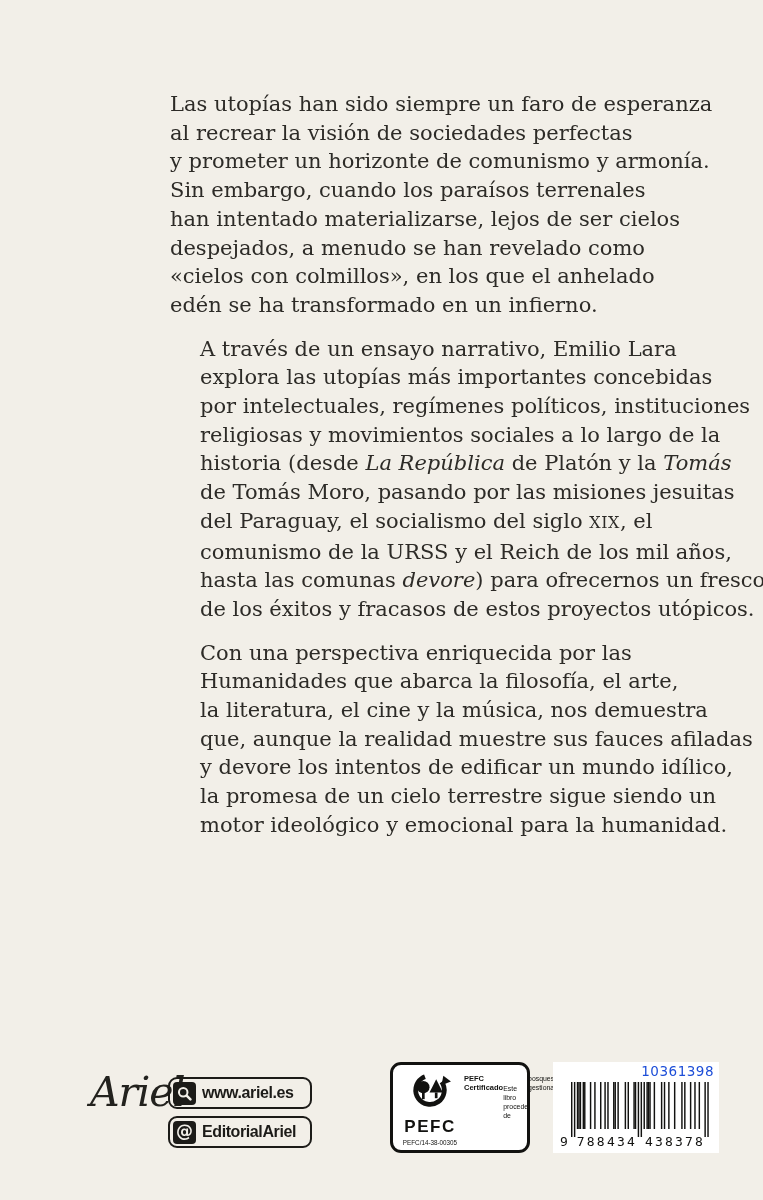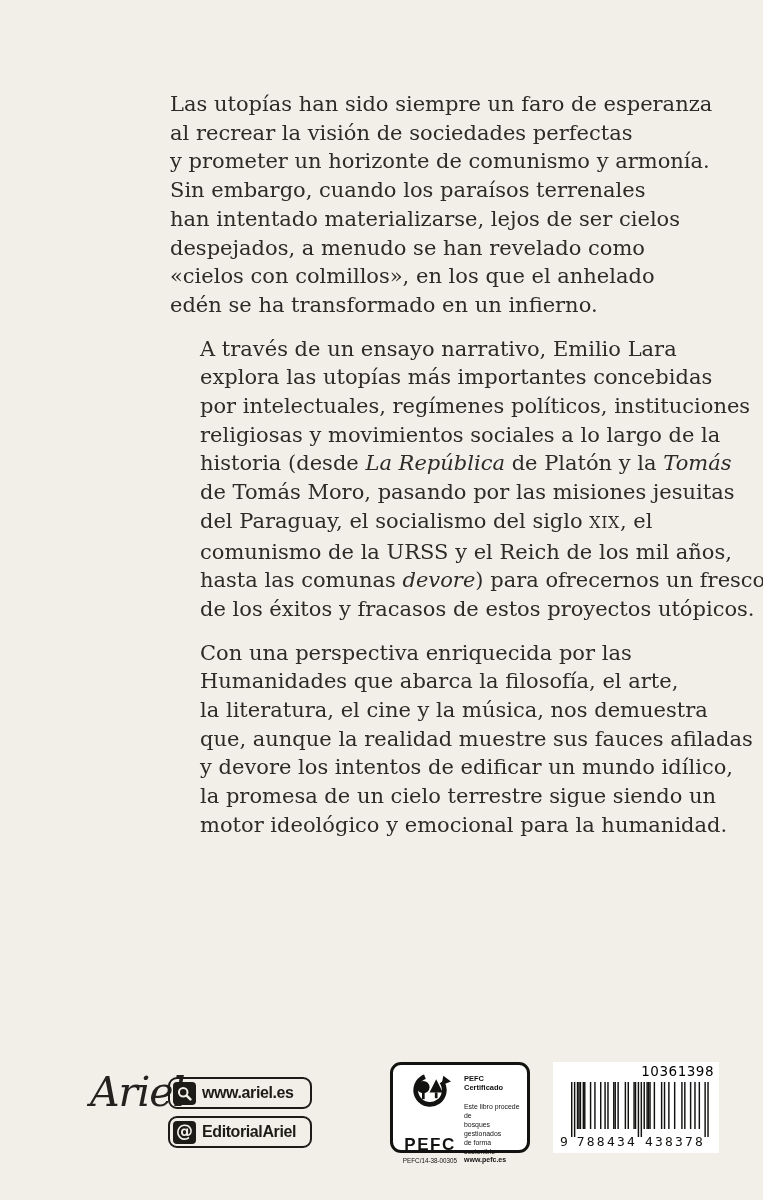--- a/index.html
+++ b/index.html
@@ -84,45 +84,45 @@
     font-family: "Liberation Sans", sans-serif;
     color: #121210;
   }
   .pefc-left {
     width: 64px; flex: 0 0 64px;
     display: flex; flex-direction: column; align-items: center;
     padding-top: 2px;
   }
   .pefc-wordmark {
     font-weight: 700; font-size: 17px; letter-spacing: 1.5px;
-    margin-top: 19px;
+    margin-top: 1px;
   }
   .pefc-code { font-size: 6.3px; margin-top: 2px; white-space: nowrap; }
   .pefc-right {
     flex: 1;
-    display: flex; flex-direction: column;
+    display: flex; flex-direction: row;
     padding: 4px 0 2px 2px;
   }
   .pefc-title { font-size: 7.5px; font-weight: 700; }
   .pefc-bodyline { font-size: 6.9px; line-height: 9px; }
   .pefc-body { margin-top: 10px; }
   .pefc-url { font-size: 7px; font-weight: 700; margin-top: auto; padding-bottom: 3px; }
 
   
   .barcode-box {
     box-sizing: border-box;
     position: absolute;
     left: 553px; top: 1062px;
     width: 166px; height: 91px;
     background: #ffffff;
   }
   .barcode-number {
     position: absolute; top: 1px; right: 5px;
     font-family: "DejaVu Sans", sans-serif;
-    font-size: 13.5px; color: #000000;
+    font-size: 13.5px; color: #1d4ed8;
     letter-spacing: 0.5px;
   }
   .barcode-svg { position: absolute; left: 4px; top: 18px; }
 </style>
 </head>
 <body>
 
 <div class="text-block">
     <div class="para">
       <div class="line"><span>Las utopías han sido siempre un faro de esperanza</span></div>

